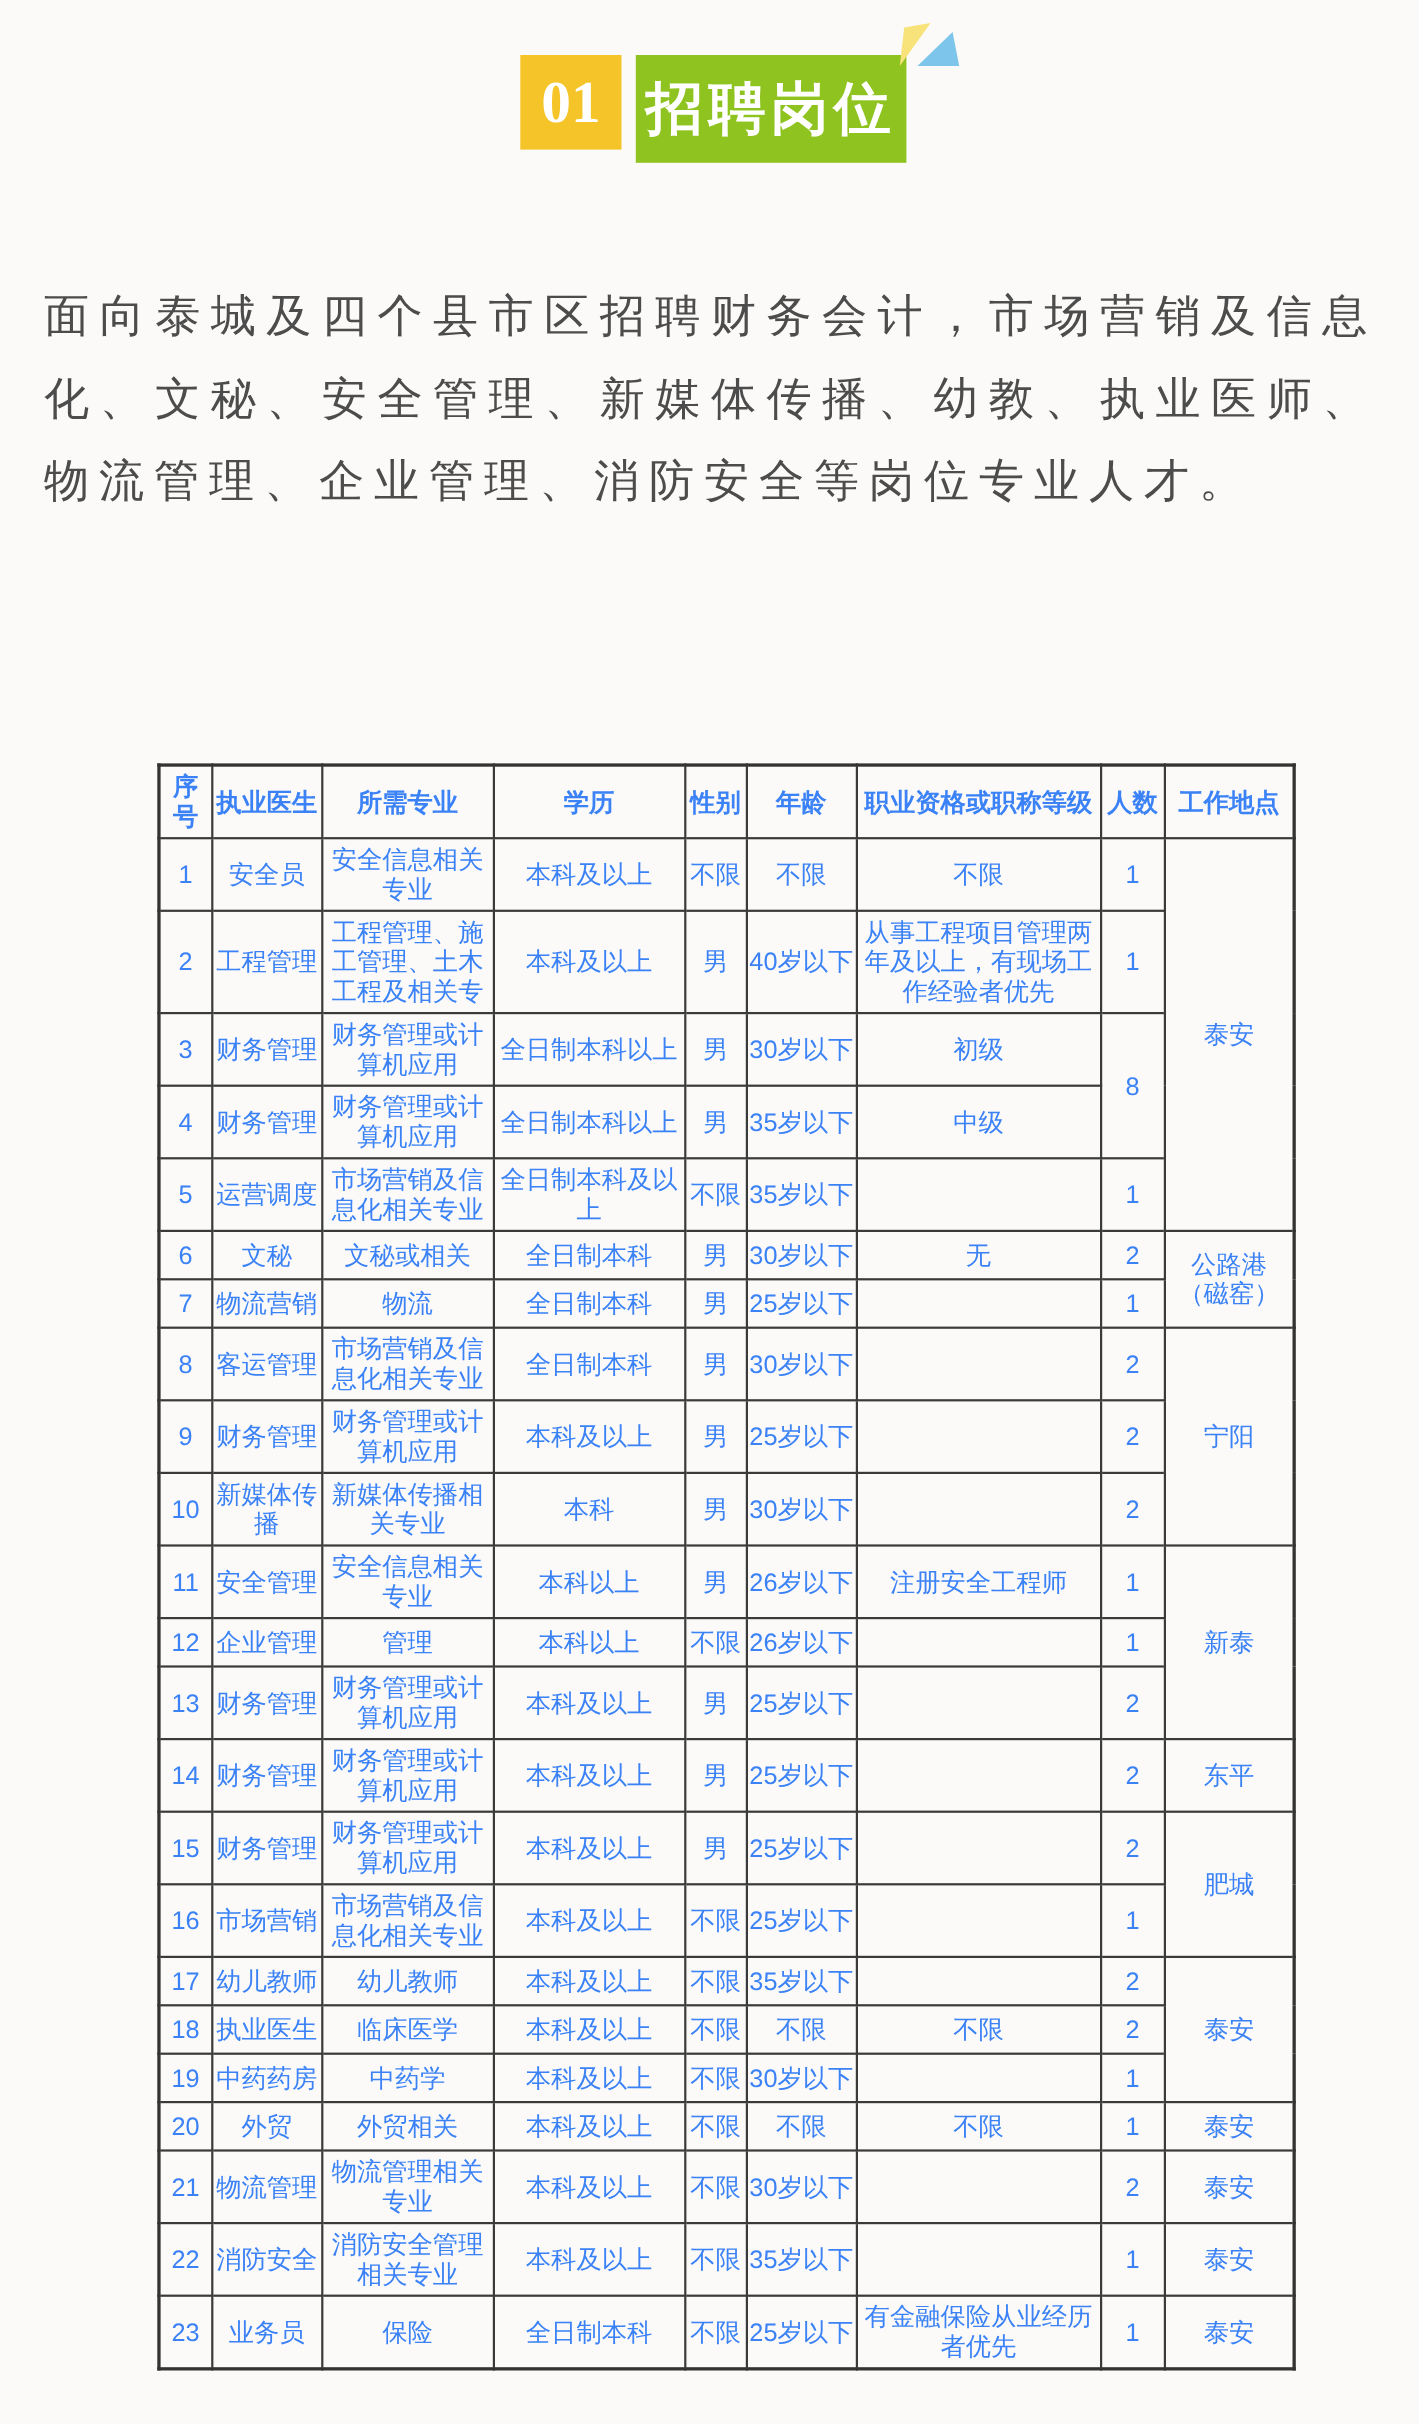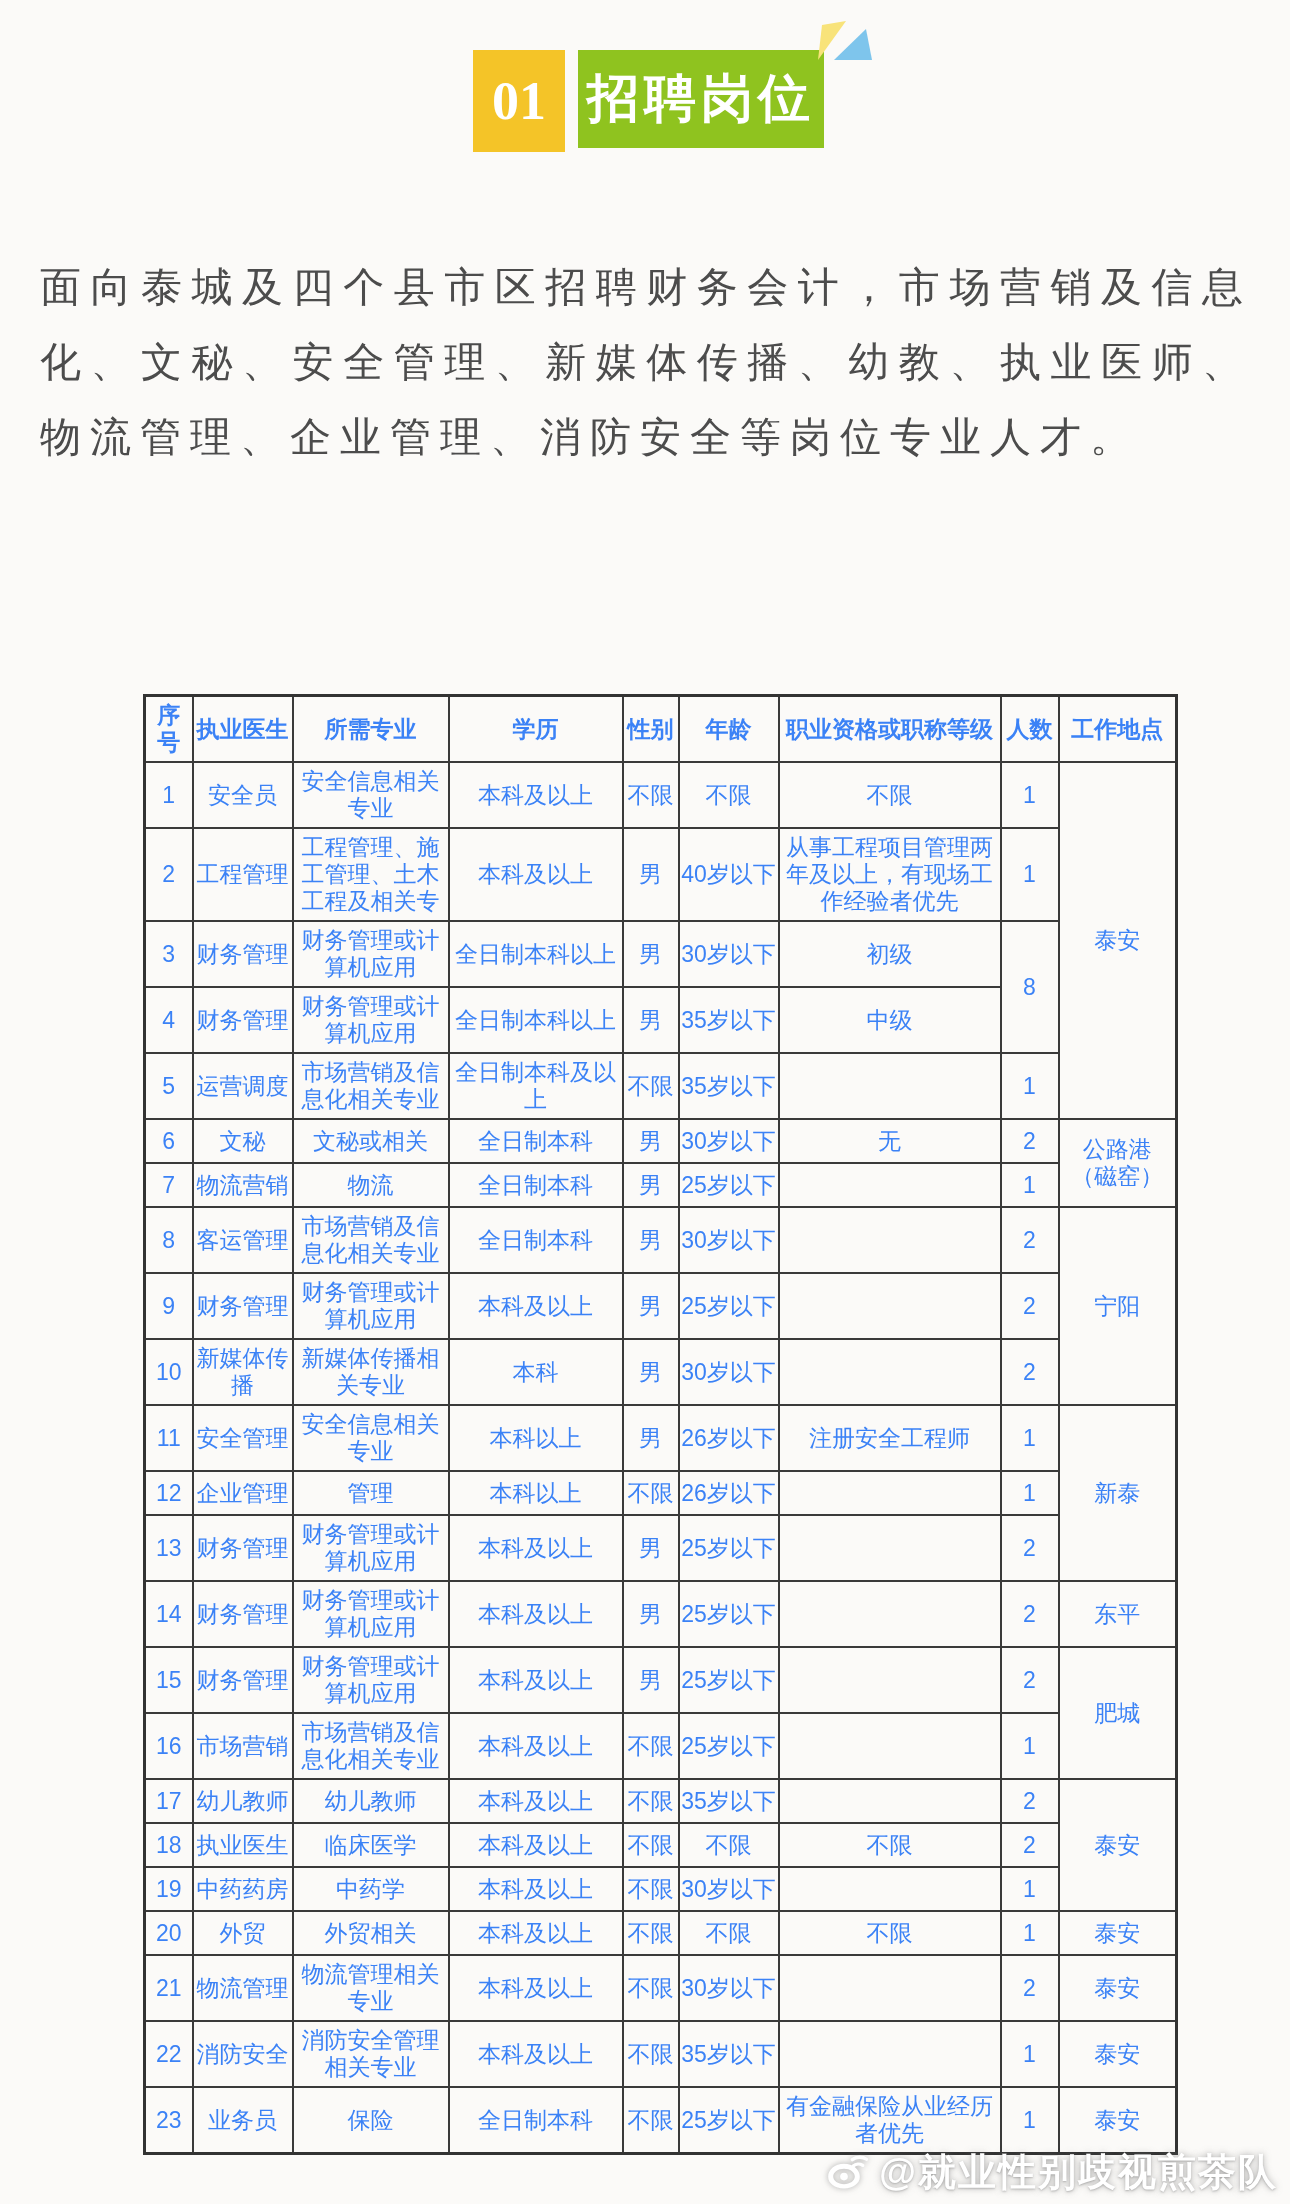--- a/index.html
+++ b/index.html
@@ -5,21 +5,21 @@
   html,body { margin:0; padding:0; }
   body { font-family: "Liberation Sans", sans-serif; background:#e9e9e9; }
 
   .page {
     position:relative; width:1290px; height:2204px;
     background:#FBFAF8; overflow:hidden; margin:0 auto;
   }
 
   
   .badge-num {
-    position:absolute; left:473px; top:50px; width:92px; height:102px;
+    position:absolute; left:473px; top:50px; width:92px; height:86px;
     display:flex; align-items:center; justify-content:center;
     background:#F4C428; color:#fff;
     font-family:"Liberation Serif", serif; font-weight:bold; font-size:54px;
   }
   .badge-title {
     position:absolute; left:578px; top:50px; width:246px; height:98px;
     display:flex; align-items:center; justify-content:center;
     background:#8FC31F; color:#fff;
     font-weight:bold; font-size:52px; letter-spacing:5px;
   }
@@ -345,24 +345,14 @@
           <td>全日制本科</td>
           <td>不限</td>
           <td>25岁以下</td>
           <td>有金融保险从业经历者优先</td>
           <td>1</td>
           <td>泰安</td>
         </tr>
       </tbody>
   </table>
 
-  <div class="watermark">
-    <svg width="50" height="50" viewBox="0 0 60 60">
-      <path d="M30 19 C19 19 11 26 11 34.5 C11 42.5 19 48.5 30 48.5 C41 48.5 49 42.5 49 34.5 C49 26 41 19 30 19 Z
-               M30 43.5 C22.8 43.5 17 39.4 17 34.3 C17 29.2 22.8 25 30 25 C37.2 25 43 29.2 43 34.3 C43 39.4 37.2 43.5 30 43.5 Z" fill="#ffffff"></path>
-      <circle cx="30" cy="34.3" r="4.6" fill="#ffffff"></circle>
-      <path d="M40 14 C44.5 10.5 52 10 57 13.5" fill="none" stroke="#ffffff" stroke-width="4" stroke-linecap="round"></path>
-      <path d="M41 21.5 C44 19 49 18.6 52.5 20.8" fill="none" stroke="#ffffff" stroke-width="4" stroke-linecap="round"></path>
-    </svg>
-    <span>@就业性别歧视煎茶队</span>
-  </div>
 
 </div>
 
 </body></html>

